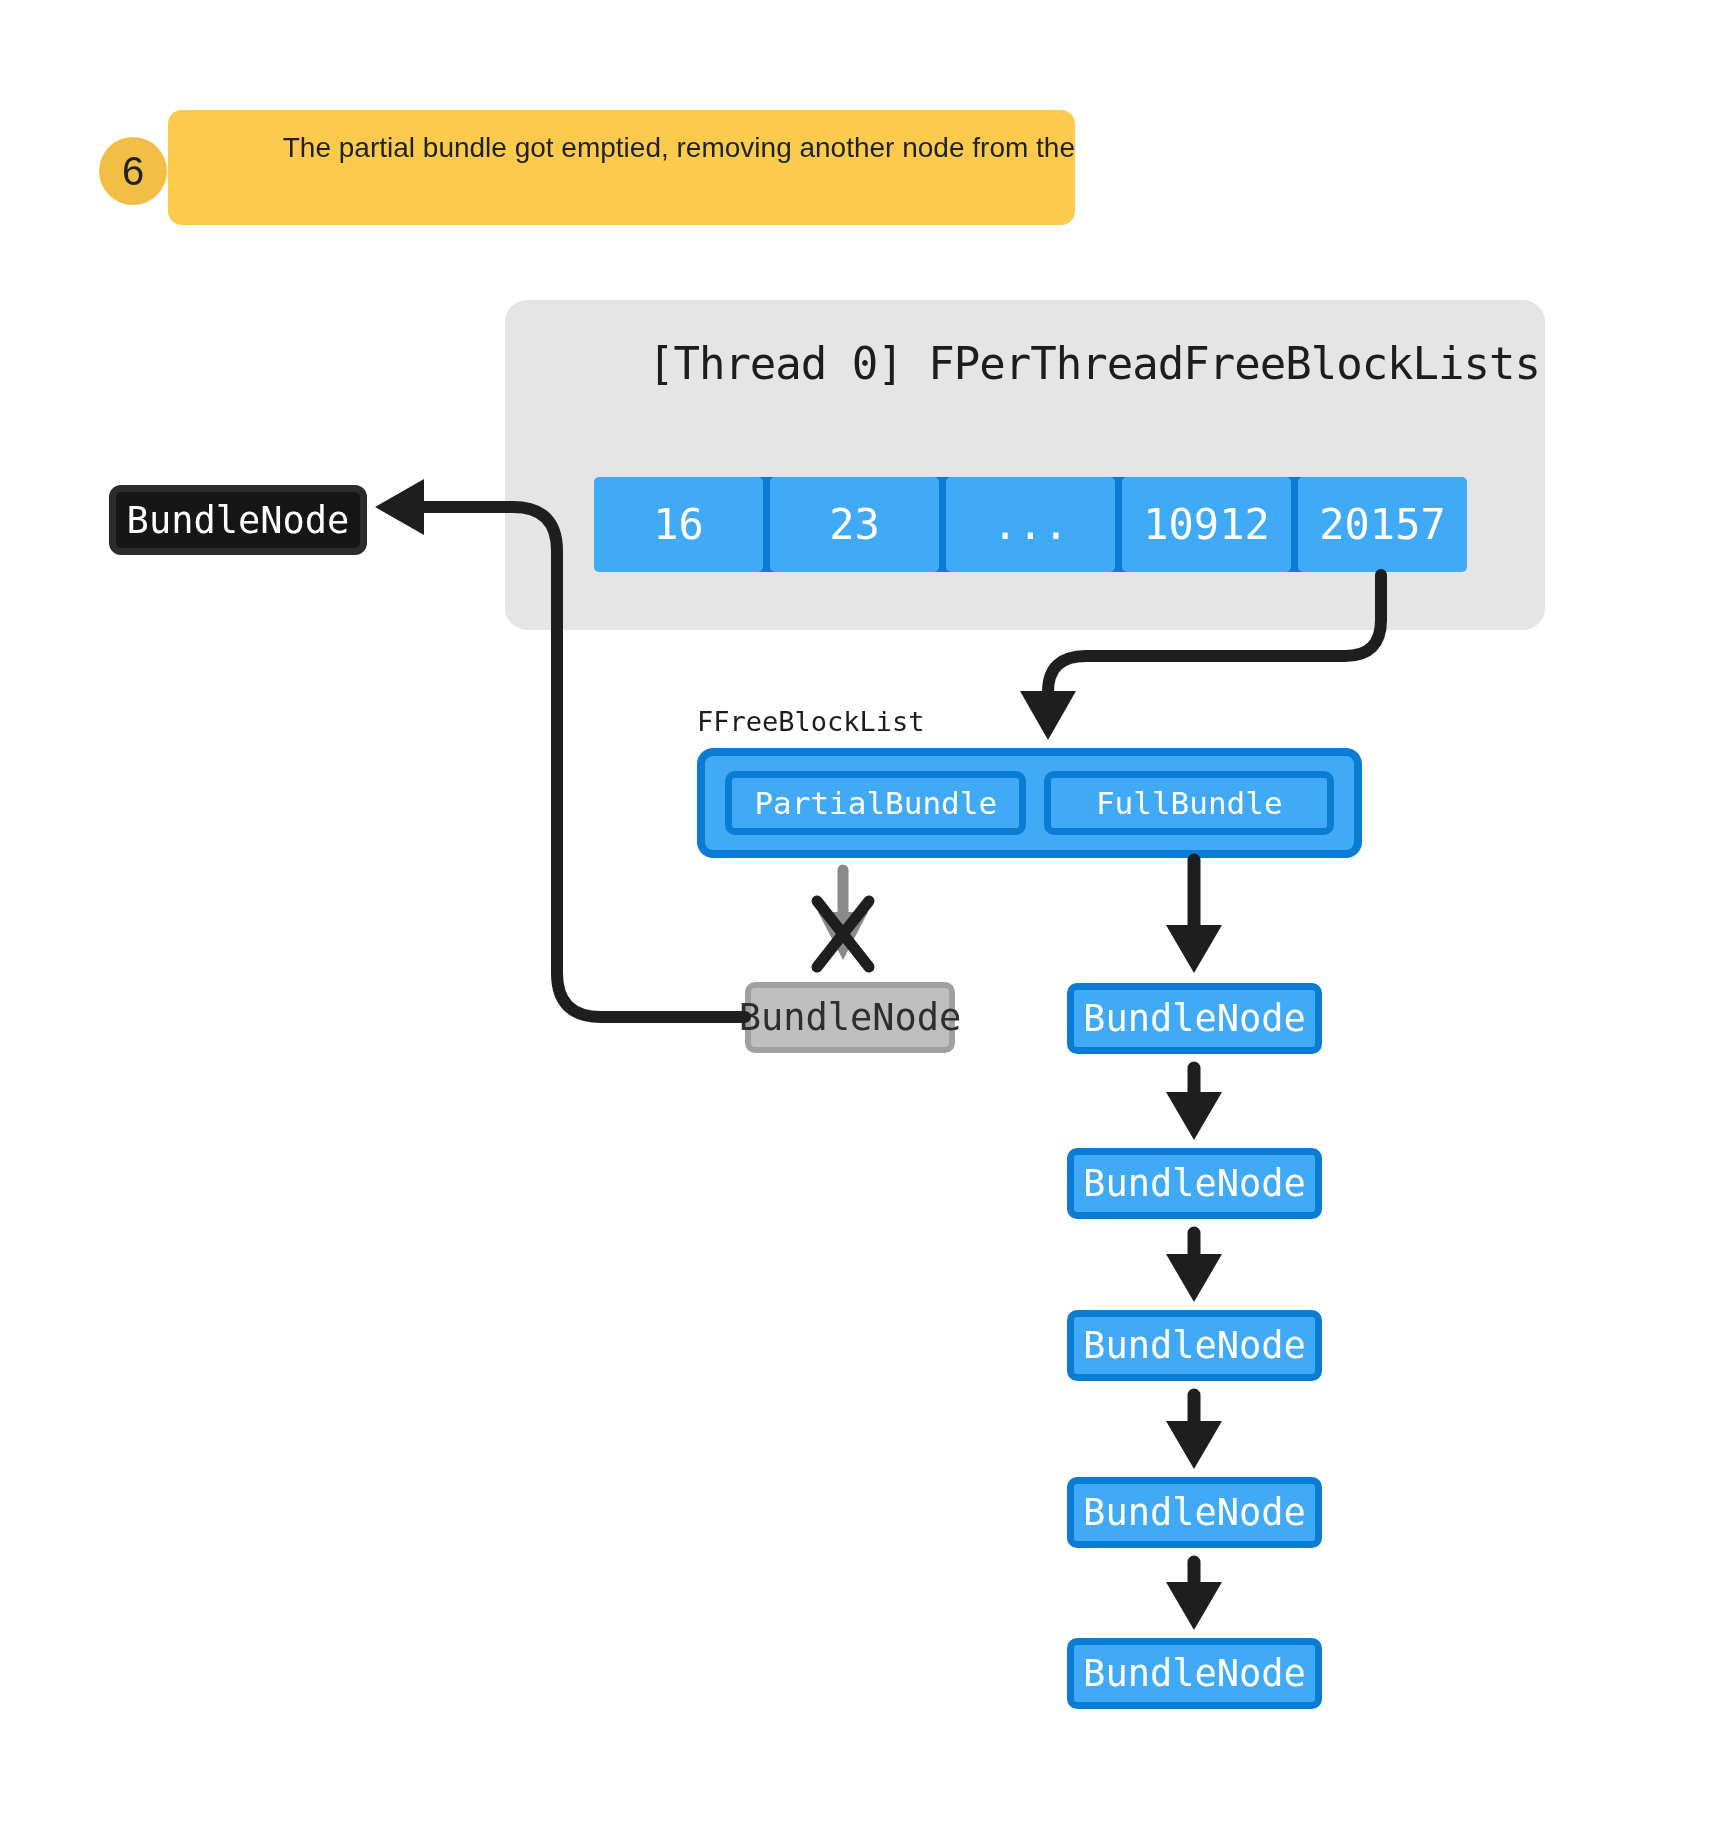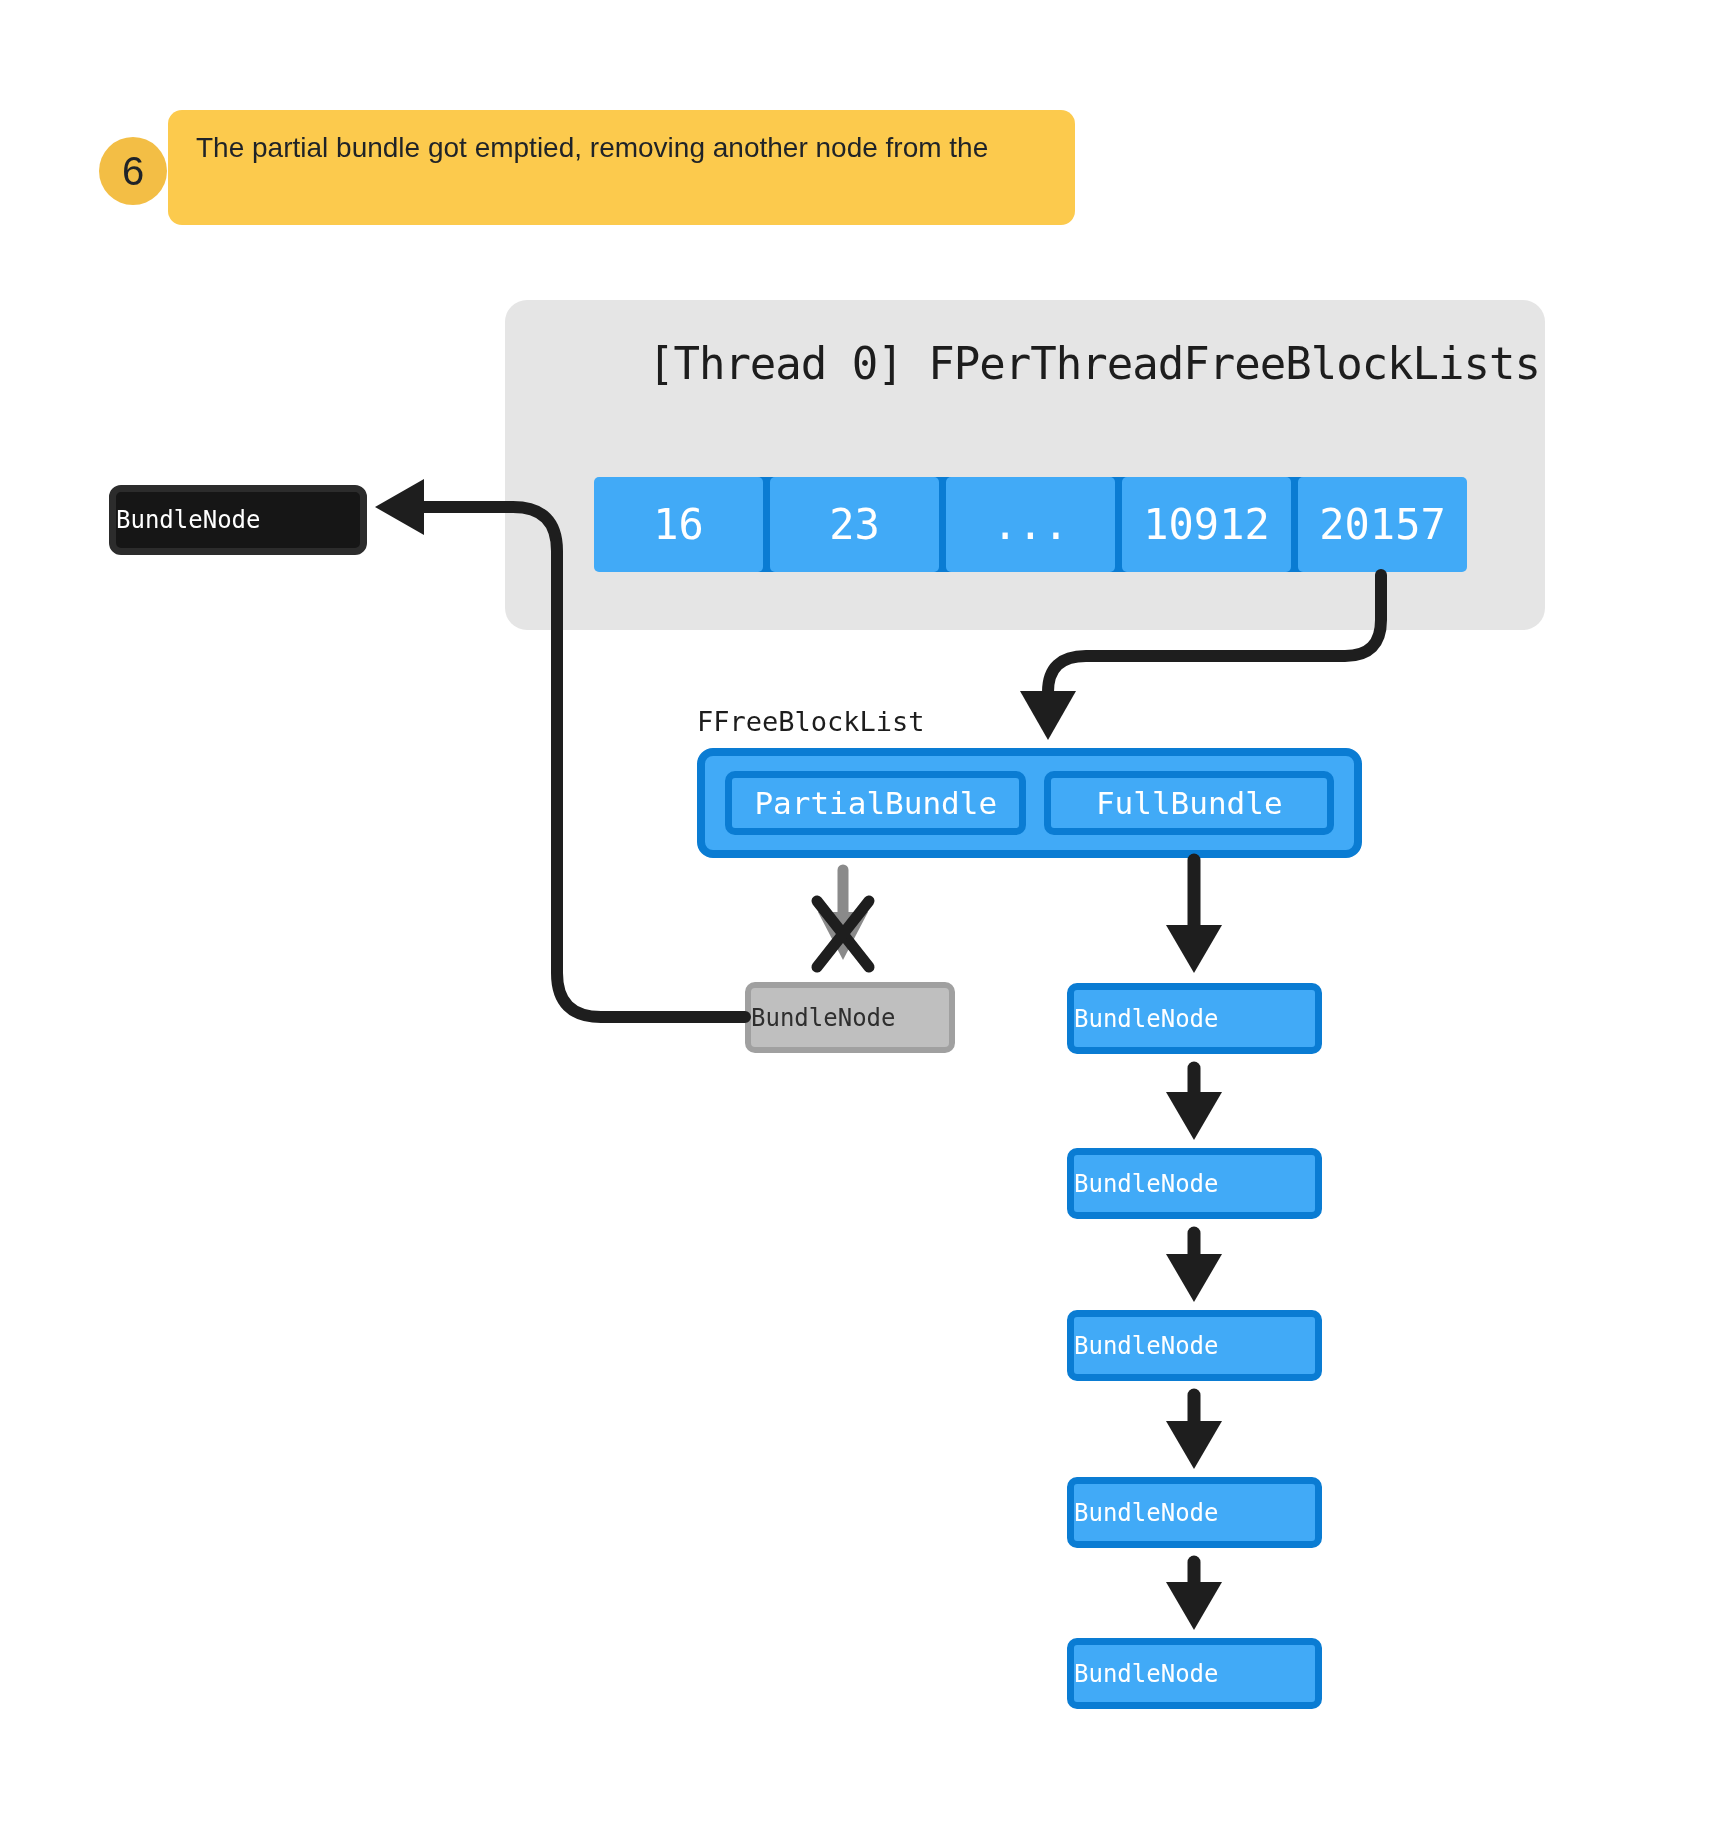--- a/index.html
+++ b/index.html
@@ -11,21 +11,21 @@
 
   
   .badge{
     position:absolute;left:99px;top:137px;width:68px;height:68px;border-radius:50%;
     background:#F3BE45;z-index:2;display:flex;align-items:center;justify-content:center;
     font-family:"Liberation Sans",sans-serif;font-size:40px;color:#1F2328;
   }
   .note-box{
     position:absolute;left:168px;top:110px;width:907px;height:115px;border-radius:14px;
     background:#FCCA4D;z-index:3;box-sizing:border-box;padding:18px 0 0 28px;
-    font-family:"Liberation Sans",sans-serif;font-size:28px;line-height:40px;color:#1F2328;
+    font-family:"Liberation Sans",sans-serif;font-size:28px;line-height:40px;color:#1F2328;text-align:right;
   }
   .note-line b{font-weight:700;}
 
   
   .panel{
     position:absolute;left:505px;top:300px;width:1040px;height:330px;border-radius:22px;
     background:#E5E5E5;z-index:1;
   }
   .panel-title{
     position:absolute;left:505px;top:338px;width:1178px;text-align:center;z-index:2;
@@ -36,22 +36,22 @@
     box-sizing:border-box;background:#0A7CD3;border-radius:12px;
     display:flex;gap:7px;
   }
   .cell{
     flex:1;background:#41AAF7;border-radius:5px;display:flex;align-items:center;justify-content:center;
     color:#ffffff;font-size:42px;
   }
 
   
   .node{
-    position:absolute;box-sizing:border-box;display:flex;align-items:center;
-    font-size:24px;z-index:4;
+    position:absolute;box-sizing:border-box;display:flex;align-items:center;justify-content:center;
+    font-size:37px;z-index:4;
   }
   .node-black{
     left:109px;top:485px;width:258px;height:70px;border-radius:12px;
     background:#161616;border:7px solid #2C2C2C;color:#ffffff;
   }
   .node-gray{
     left:745px;top:982px;width:210px;height:71px;border-radius:10px;
     background:#BFBFBF;border:6px solid #A0A0A0;color:#2E2E2E;
   }
   .node-blue{

